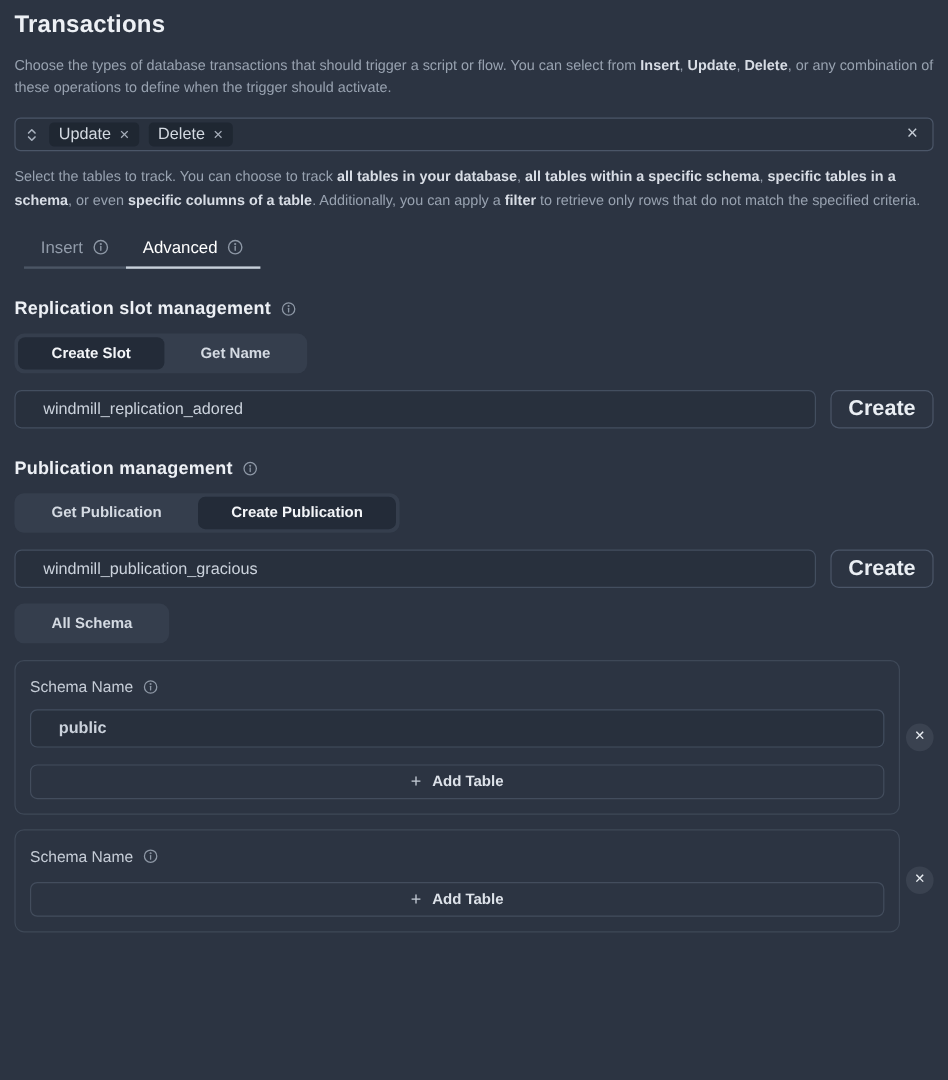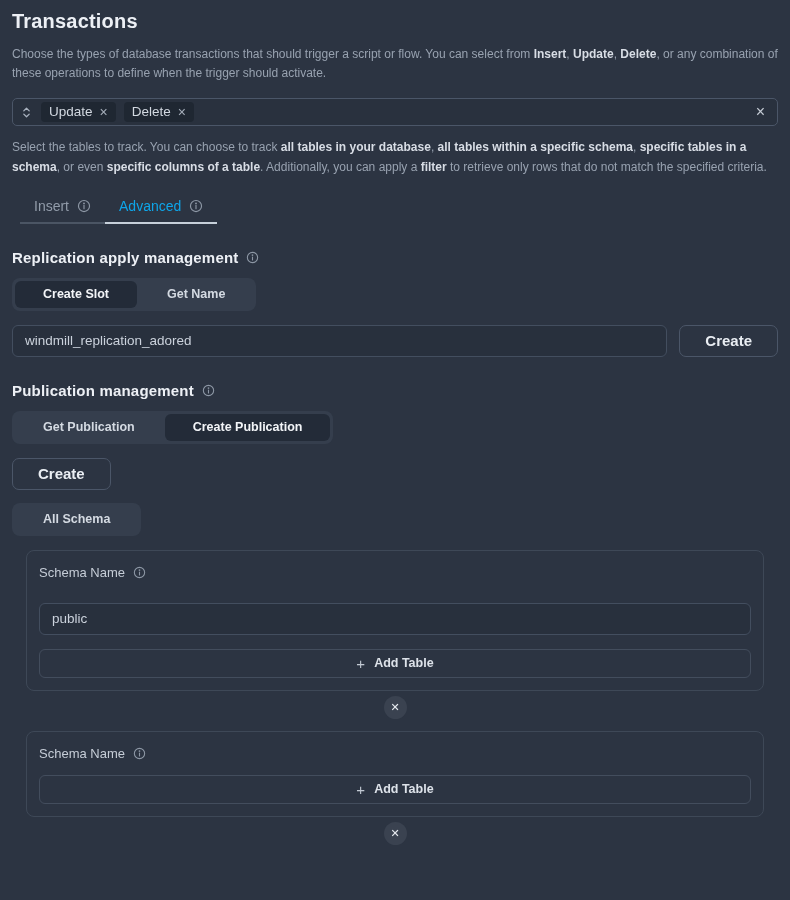--- a/index.html
+++ b/index.html
@@ -51,21 +51,21 @@
   .ms-clear{margin-left:auto;color:#c6cdd6;font-size:16px;line-height:1;cursor:pointer;padding:0 2px;}
 
   
   .tabs{display:flex;margin:16px 0 0 8px;}
   .tab{
     display:inline-flex;align-items:center;gap:8px;
     padding:5px 14px 8px;font-size:14px;color:#929caa;
     border-bottom:2px solid #4b5564;cursor:pointer;background:none;border-top:none;border-left:none;border-right:none;
     font-family:inherit;
   }
-  .tab.active{color:#0ea5e9;border-bottom-color:#c7d0da;font-weight:500;}
+  .tab.active{color:#ffffff;border-bottom-color:#c7d0da;font-weight:500;}
 
   .info-icon{display:inline-flex;color:var(--icon);flex:none;}
 
   .sub-title{
     margin:25px 0 0;display:flex;align-items:center;gap:8px;
     font-size:15px;font-weight:700;color:var(--txt);letter-spacing:.2px;
   }
 
   
   .toggle-group{
@@ -77,40 +77,40 @@
     padding:6px 28px;font-size:12.5px;font-weight:700;color:#d4dae2;
     font-family:inherit;cursor:pointer;line-height:1.2;
   }
   .toggle-btn.selected{background:var(--toggle-sel);color:#f3f5f8;}
 
   
   .input-row{display:flex;align-items:center;gap:12px;margin-top:14px;}
   .text-input{
     flex:1;height:32px;min-width:0;
     background:var(--input-bg);border:1px solid var(--input-border);border-radius:6px;
-    color:#cbd2dc;font-size:13.5px;padding:0 12px;font-family:inherit;outline:none;
+    color:#cbd2dc;font-size:13.5px;padding:0 23px;font-family:inherit;outline:none;
   }
   .btn{
-    height:32px;padding:0 25px;flex:none;
+    height:32px;padding:0 14px;flex:none;
     background:transparent;border:1px solid var(--btn-border);border-radius:7px;
-    color:#eaeef3;font-size:15px;font-weight:600;font-family:inherit;cursor:pointer;
-  }
-
-  
-  .schema-row{display:flex;align-items:center;gap:5px;margin-top:14px;flex-direction:column;}
+    color:#eaeef3;font-size:18px;font-weight:600;font-family:inherit;cursor:pointer;
+  }
+
+  
+  .schema-row{display:flex;align-items:center;gap:5px;margin-top:14px;}
   .schema-row + .schema-row{margin-top:12px;}
   .schema-card{
     width:738px;border:1px solid var(--card-border);border-radius:8px;
     padding:12px;flex:none;
   }
   .schema-label{
     display:flex;align-items:center;gap:8px;margin:2px 0 0;
     font-size:13px;color:#c6cdd7;
   }
-  .schema-card .text-input{width:100%;margin-top:23px;display:block;}
+  .schema-card .text-input{width:100%;margin-top:11px;display:block;font-weight:bold;}
   .add-table-btn{
     margin-top:14px;width:100%;height:29px;
     display:flex;align-items:center;justify-content:center;gap:9px;
     background:transparent;border:1px solid #434d5d;border-radius:6px;
     color:#dde2e9;font-size:12.5px;font-weight:700;font-family:inherit;cursor:pointer;
   }
   .plus-glyph{font-size:15px;font-weight:400;color:#c2c9d3;line-height:1;}
   .circle-btn{
     width:23px;height:23px;flex:none;border:none;border-radius:50%;
     background:var(--circle);color:#e9edf2;font-size:11px;line-height:1;
@@ -167,21 +167,21 @@
             <line x1="12" y1="11" x2="12" y2="16.5"></line>
             <circle cx="12" cy="7.5" r="0.6" fill="currentColor"></circle>
           </svg>
         </span>
       </button>
     </div>
   </section>
 
   <section>
     <h3 class="sub-title">
-      <span>Replication apply management</span>
+      <span>Replication slot management</span>
       <span class="info-icon">
         <svg width="13" height="13" viewBox="0 0 24 24" fill="none" stroke="currentColor" stroke-width="2" stroke-linecap="round">
           <circle cx="12" cy="12" r="9.5"></circle>
           <line x1="12" y1="11" x2="12" y2="16.5"></line>
           <circle cx="12" cy="7.5" r="0.6" fill="currentColor"></circle>
         </svg>
       </span>
     </h3>
     <div class="toggle-group">
       <button class="toggle-btn selected">Create Slot</button>
@@ -202,20 +202,21 @@
           <line x1="12" y1="11" x2="12" y2="16.5"></line>
           <circle cx="12" cy="7.5" r="0.6" fill="currentColor"></circle>
         </svg>
       </span>
     </h3>
     <div class="toggle-group">
       <button class="toggle-btn">Get Publication</button>
       <button class="toggle-btn selected">Create Publication</button>
     </div>
     <div class="input-row">
+      <input class="text-input" type="text" value="windmill_publication_gracious" style="">
       <button class="btn">Create</button>
     </div>
     <div class="toggle-group" style="margin-top:13px">
       <button class="toggle-btn">All Schema</button>
     </div>
 
     
     <div class="schema-row">
       <div class="schema-card">
         <div class="schema-label">

